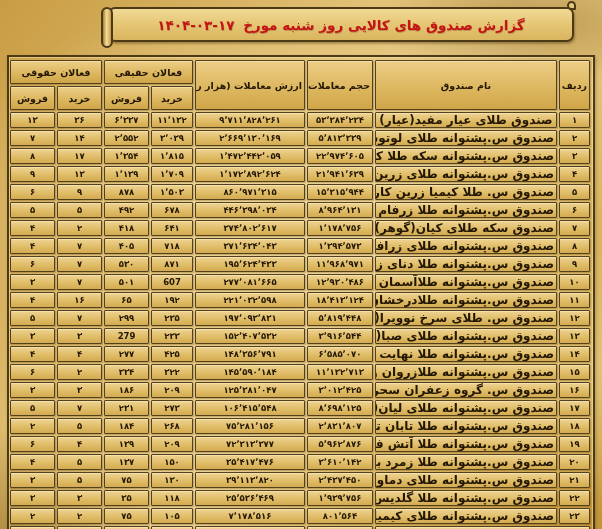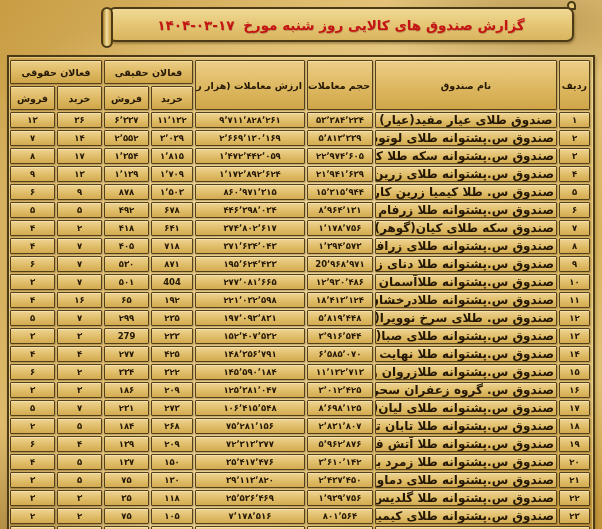--- a/index.html
+++ b/index.html
@@ -221,33 +221,33 @@
           <td class="num">۱٬۳۹۴٬۵۷۳</td>
           <td class="num">۳۷۱٬۶۳۴٬۰۴۳</td>
           <td class="num">۷۱۸</td>
           <td class="num">۴۰۵</td>
           <td class="num">۷</td>
           <td class="num">۴</td>
         </tr>
         <tr>
           <td>۹</td>
           <td class="fund">صندوق س.پشتوانه طلا دنای زاگرس(جواهر)</td>
-          <td class="num">20٬۹۶۸٬۹۷۱</td>
+          <td class="num">۱۱٬۹۶۸٬۹۷۱</td>
           <td class="num">۱۹۵٬۶۲۴٬۴۳۳</td>
           <td class="num">۸۷۱</td>
           <td class="num">۵۳۰</td>
           <td class="num">۷</td>
           <td class="num">۶</td>
         </tr>
         <tr>
           <td>۱۰</td>
           <td class="fund">صندوق س.پشتوانه طلاآسمان آلتون(آلتون)</td>
           <td class="num">۱۲٬۹۳۰٬۴۸۶</td>
           <td class="num">۲۷۷٬۰۸۱٬۶۶۵</td>
-          <td class="num">404</td>
+          <td class="num">607</td>
           <td class="num">۵۰۱</td>
           <td class="num">۷</td>
           <td class="num">۳</td>
         </tr>
         <tr>
           <td>۱۱</td>
           <td class="fund">صندوق س.پشتوانه طلادرخشان آبان(درخشان)</td>
           <td class="num">۱۸٬۴۱۳٬۱۲۴</td>
           <td class="num">۲۲۱٬۰۳۲٬۵۹۸</td>
           <td class="num">۱۹۲</td>

